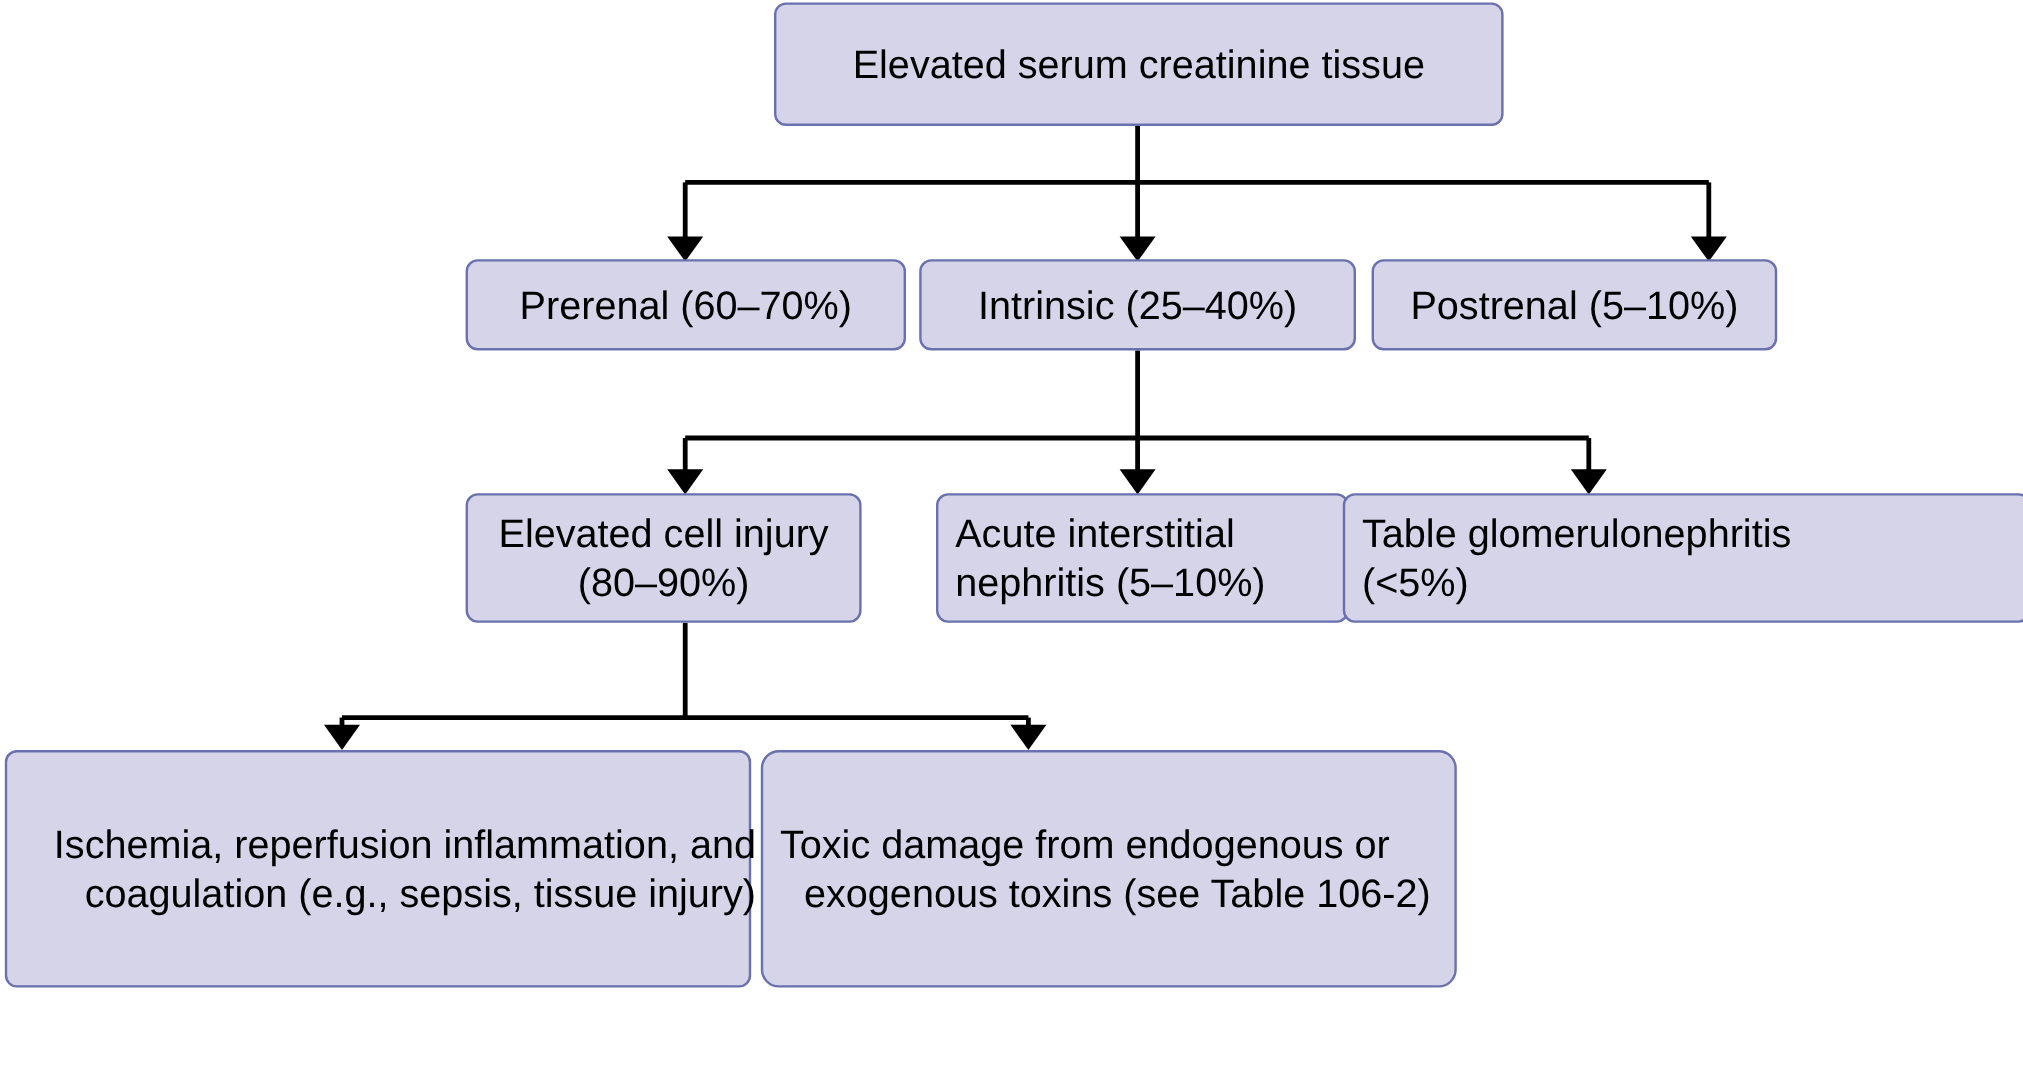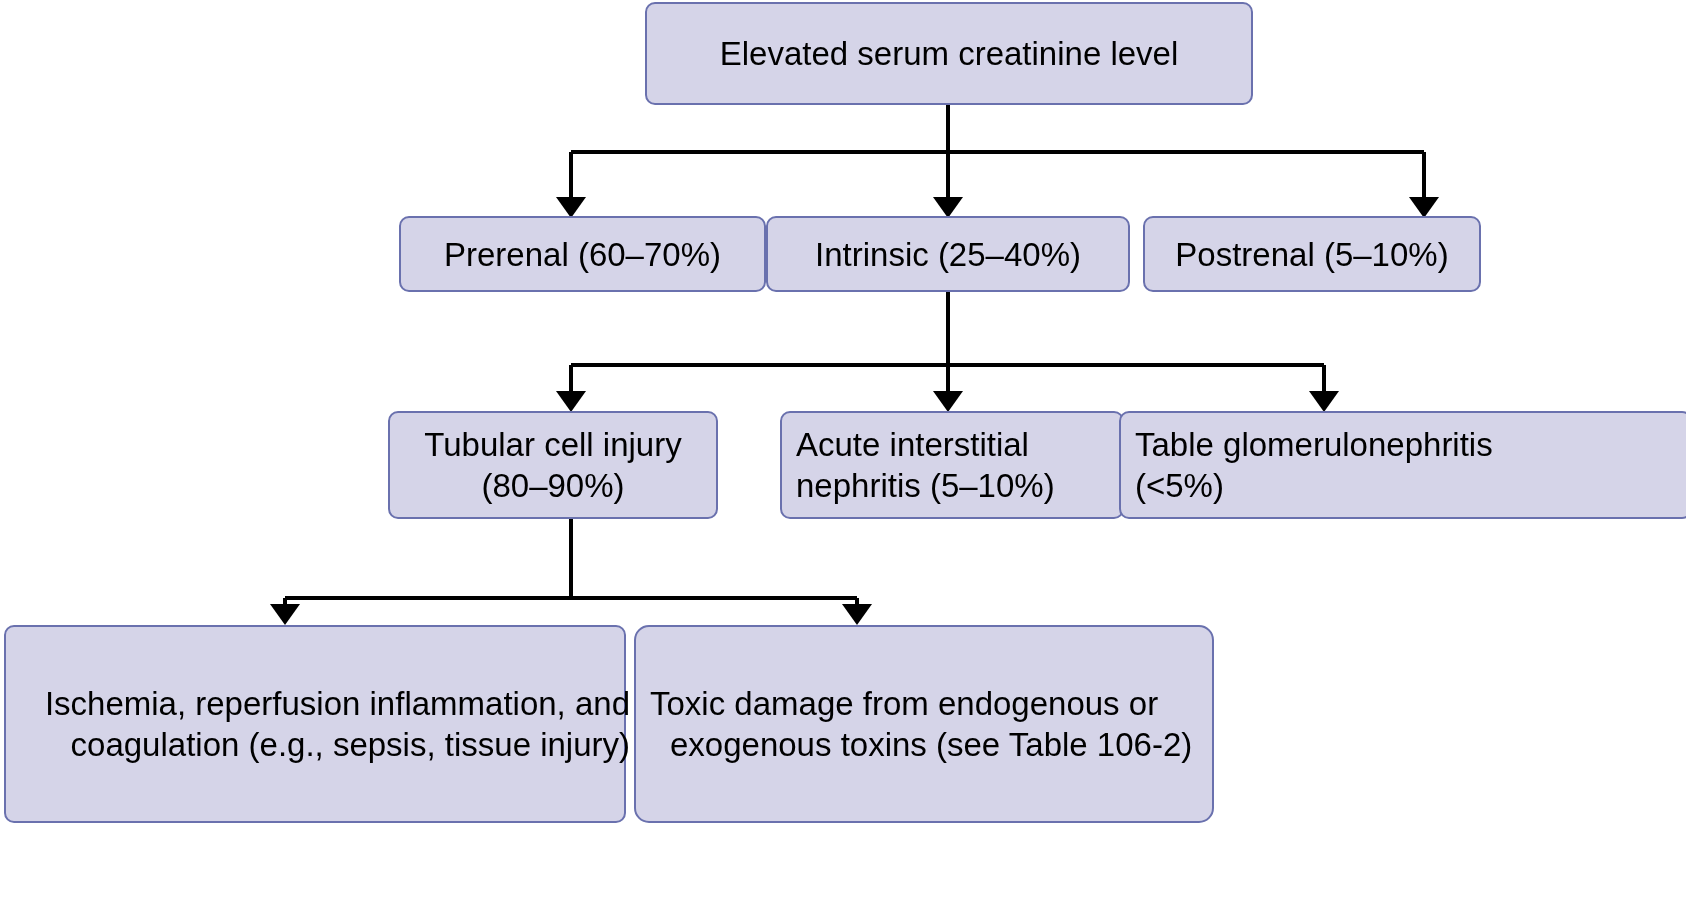--- a/index.html
+++ b/index.html
@@ -78,37 +78,37 @@
 
     <path d="M 571 519 L 571 598"></path>
     <path d="M 285 598 L 857 598"></path>
     <path d="M 285 598 L 285 606"></path>
     <path d="M 857 598 L 857 606"></path>
     <polygon points="270,604 300,604 285,625"></polygon>
     <polygon points="842,604 872,604 857,625"></polygon>
   </svg>
 
   <div class="node center" style="left:645px; top:2px; width:608px; height:103px;">
-    <span class="txt">Elevated serum creatinine level</span>
+    <span class="txt">Elevated serum creatinine tissue</span>
   </div>
 
-  <div class="node center" style="left:399px; top:216px; width:367px; height:76px;">
+  <div class="node center" style="left:388px; top:216px; width:367px; height:76px;">
     <span class="txt">Prerenal (60–70%)</span>
   </div>
 
   <div class="node center" style="left:766px; top:216px; width:364px; height:76px;">
     <span class="txt">Intrinsic (25–40%)</span>
   </div>
 
   <div class="node center" style="left:1143px; top:216px; width:338px; height:76px;">
     <span class="txt">Postrenal (5–10%)</span>
   </div>
 
   <div class="node center" style="left:388px; top:411px; width:330px; height:108px;">
-    <span class="txt">Tubular cell injury</span>
+    <span class="txt">Elevated cell injury</span>
     <span class="txt">(80–90%)</span>
   </div>
 
   <div class="node left" style="left:750px; top:411px; width:344px; height:108px;margin-left:30px;">
     <span class="txt">Acute interstitial</span>
     <span class="txt">nephritis (5–10%)</span>
   </div>
 
   <div class="node left" style="left:1119px; top:411px; width:573px; height:108px;">
     <span class="txt">Table glomerulonephritis</span>

